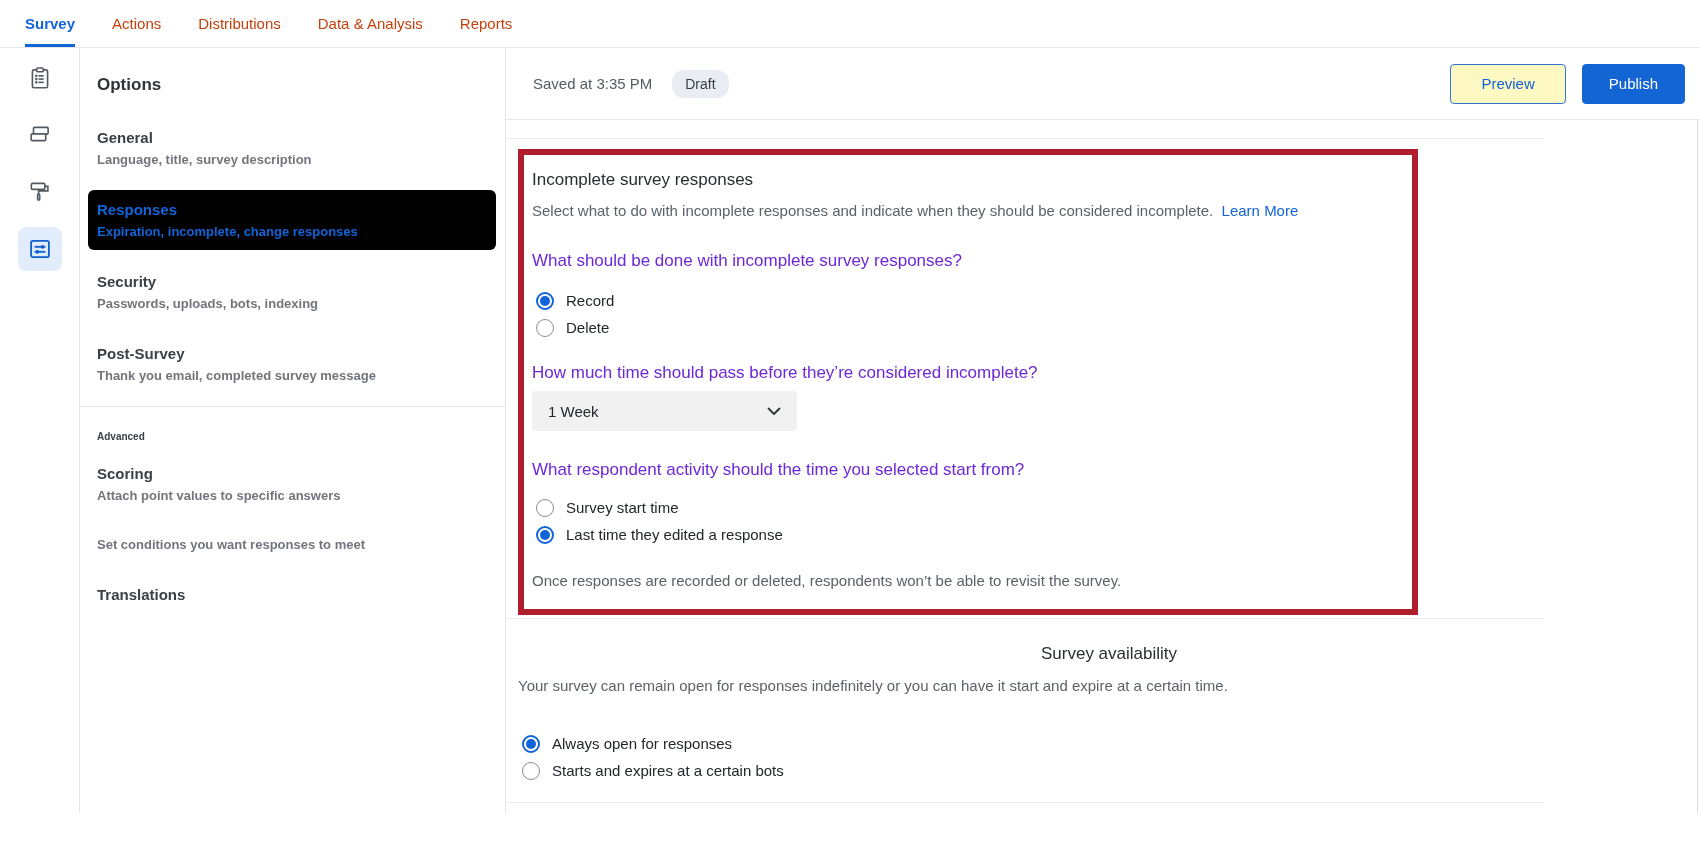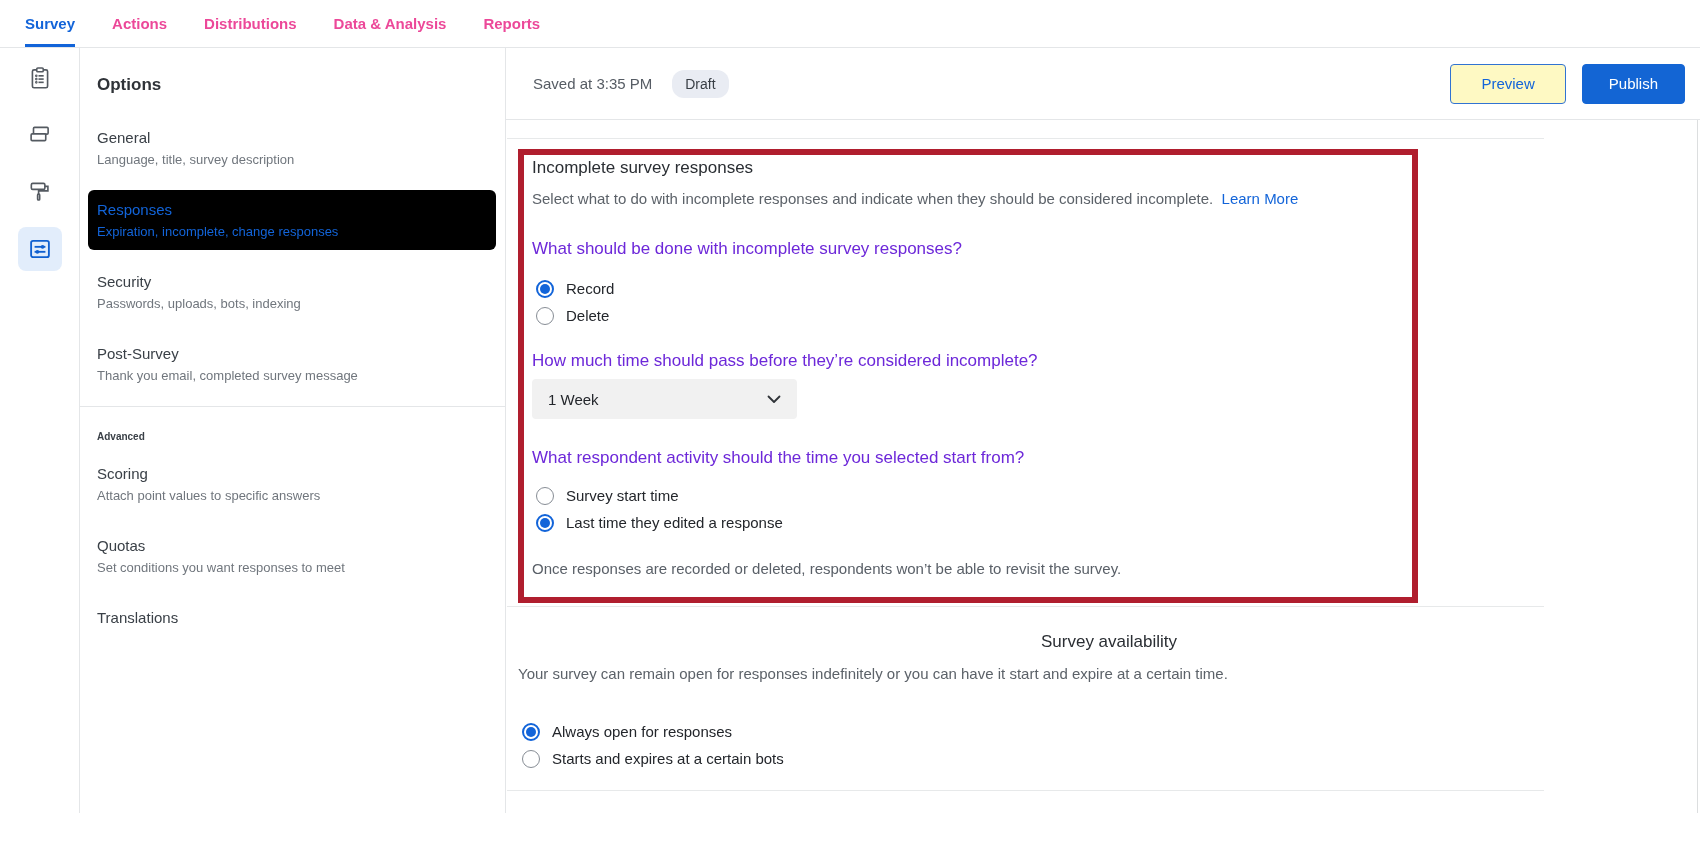--- a/index.html
+++ b/index.html
@@ -14,24 +14,23 @@
 
   
   .topnav {
     height:48px; flex:0 0 48px;
     display:flex; align-items:stretch;
     border-bottom:1px solid #e4e6e8;
     padding-left:25px; gap:37px;
   }
   .tab {
     display:flex; align-items:center;
-    font-size:15px; color:#ec4899; cursor:pointer;
+    font-size:15px; color:#c2410c; cursor:pointer;
     border-bottom:3px solid transparent; padding-top:3px;
     text-decoration:none;
-    font-weight:bold;
   }
   .tab.active { color:#1264d9; font-weight:bold; border-bottom-color:#1264d9; }
 
   
   .body-row { flex:1; display:flex; min-height:0; }
 
   
   .rail {
     width:80px; flex:0 0 80px; border-right:1px solid #e4e6e8;
     display:flex; flex-direction:column; align-items:center;
@@ -45,21 +44,21 @@
   .rail-btn svg { display:block; }
 
   
   .options-panel {
     width:426px; flex:0 0 426px; border-right:1px solid #e4e6e8;
     padding-top:27px; overflow:hidden;
   }
   .options-title { font-size:17px; color:#2f3338; margin-left:17px; }
   .opt-list { margin-top:23px; }
   .opt-item {
-    margin:0 9px 12px 8px; padding:11px 9px; border-radius:6px; cursor:pointer;
+    margin:0 9px 12px 8px; padding:11px 9px; border-radius:6px; cursor:pointer;font-weight:bold;
   }
   .opt-item .opt-label { font-size:15px; color:#3a4047; margin-bottom:6px; }
   .opt-item .opt-sub { font-size:13px; color:#70767d; }
   .opt-item.selected { background:#000000; }
   .opt-item.selected .opt-label, .opt-item.selected .opt-sub { color:#1264d9; }
   .panel-divider { border:none; border-top:1px solid #e4e6e8; margin:10px 0 24px 0; }
   .advanced-label { font-size:10px; font-weight:bold; color:#3a4047; margin:0 0 12px 17px; }
 
   
   .main { flex:1; display:flex; flex-direction:column; position:relative; min-width:0; }
@@ -86,21 +85,21 @@
   .main-content { flex:1; padding-left:12px; overflow:hidden; position:relative; }
   .content-divider { border:none; border-top:1px solid #e7e9ea; width:1037px; margin-left:-11px; }
   .content-divider.first { margin-top:18px; }
   .content-divider.second { margin-top:3px; }
   .content-divider.third { margin-top:18px; }
 
   
   .red-box {
     margin-top:10px; width:900px;
     border:6px solid #b01e2e;
-    padding:0 8px 18px 8px;
+    padding:12px 8px 18px 8px;
   }
 
   .section-title { font-size:17px; color:#2a2e33; font-weight:400; line-height:22px; }
   .red-box .section-title { margin-top:2px; }
   .section-desc {
     margin-top:8px; font-size:15px; color:#5c6269; line-height:23px; max-width:812px;
   }
   .link { color:#1264d9; text-decoration:none; cursor:pointer; }
   .question { font-size:17px; color:#6d28d9; line-height:21px; }
   .q1 { margin-top:28px; }
@@ -218,21 +217,20 @@
 
       <hr class="panel-divider">
       <div class="advanced-label">Advanced</div>
 
       <div class="opt-list" style="margin-top:0">
         <div class="opt-item">
           <div class="opt-label">Scoring</div>
           <div class="opt-sub">Attach point values to specific answers</div>
         </div>
         <div class="opt-item">
-          <div class="opt-label">Quotas</div>
           <div class="opt-sub">Set conditions you want responses to meet</div>
         </div>
         <div class="opt-item">
           <div class="opt-label">Translations</div>
         </div>
       </div>
     </aside>
 
     <main class="main">
       <div class="scroll-edge"></div>

